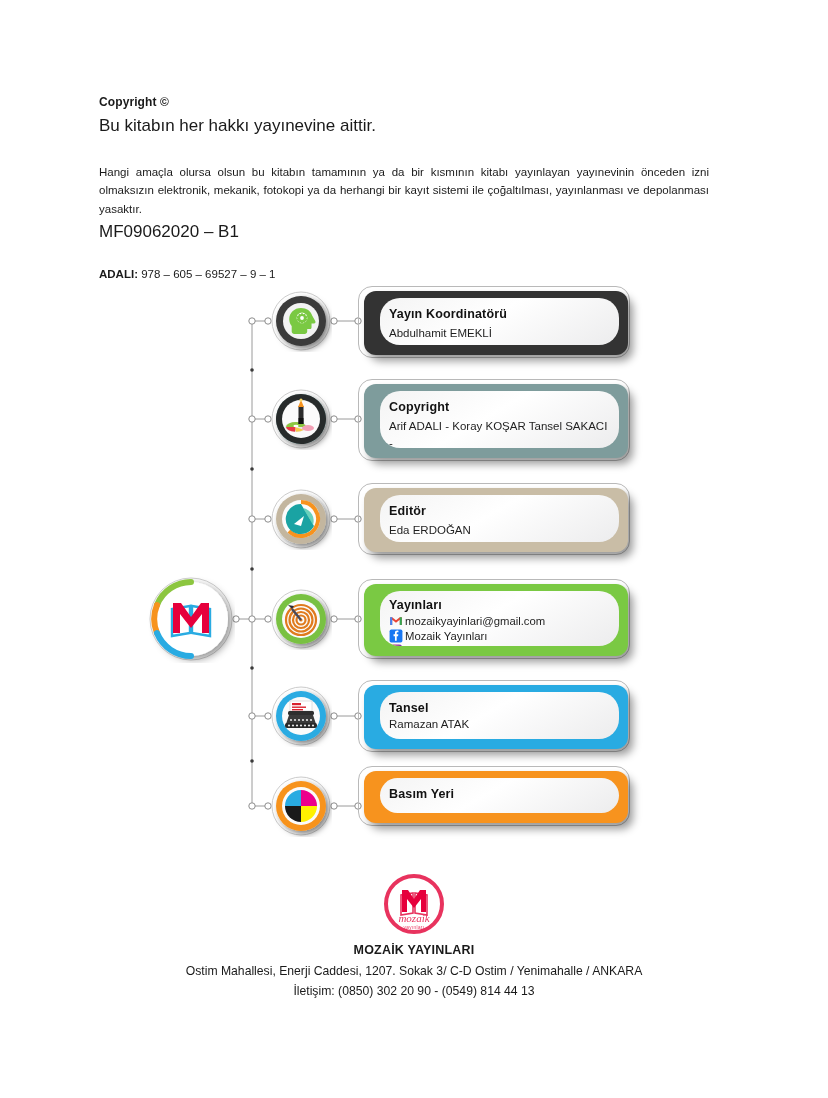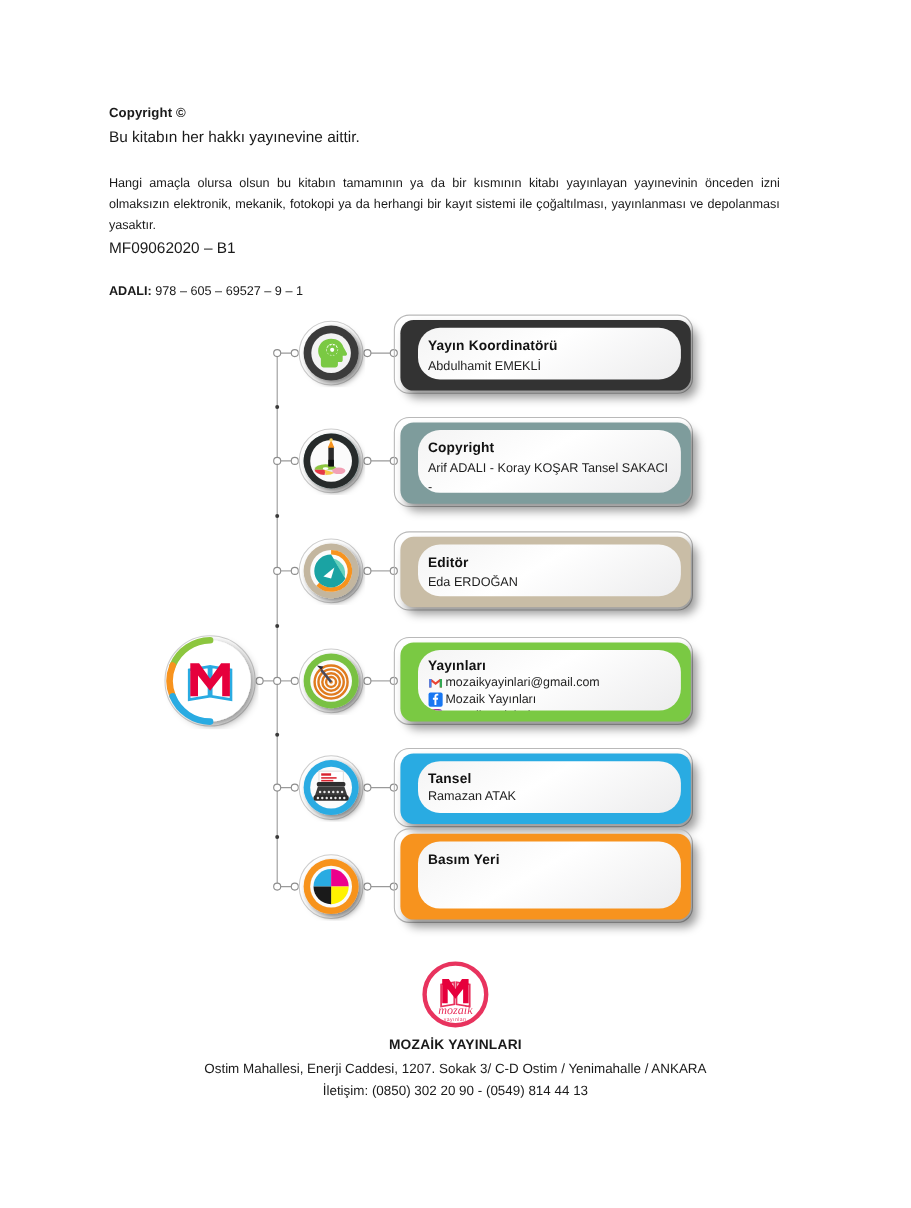--- a/index.html
+++ b/index.html
@@ -23,32 +23,32 @@
     top: 95px;
     width: 610px;
   }
   .copy-title {
     font-size: 12px;
     font-weight: bold;
     letter-spacing: .1px;
     margin: 0 0 5px 0;
   }
   .copy-sub {
-    font-size: 14px;
+    font-size: 17px;
     margin: 0;
     line-height: 1.45;
   }
   .copy-para {
     font-size: 11.5px;
     margin: 24px 0 0 0;
     line-height: 1.62;
     text-align: justify;
   }
   .copy-code {
-    font-size: 14px;
+    font-size: 17px;
     margin: 3px 0 0 0;
   }
   .copy-isbn {
     font-size: 11.5px;
     margin: 26px 0 0 0;
   }
   .copy-isbn b { font-weight: bold; }
 
   
   .diagram {
@@ -472,21 +472,21 @@
 
   <div class="card" style="top:404px;width:272px;height:72px">
     <div class="card-outline"></div>
     <div class="card-accent" style="background:#29abe2"></div>
     <div class="card-inner">
       <p class="card-title" style="margin-bottom:1px">Tansel</p>
       <p class="card-line">Ramazan ATAK</p>
     </div>
   </div>
 
-  <div class="card" style="top:477px;width:272px;height:86px">
+  <div class="card" style="top:490px;width:272px;height:60px">
     <div class="card-outline"></div>
     <div class="card-accent" style="background:#f7931e"></div>
     <div class="card-inner">
       <p class="card-title">Basım Yeri</p>
     </div>
   </div>
 </div>
 
 <div class="footer">
   <svg class="footer-logo" width="64" height="64" viewBox="0 0 64 64">

